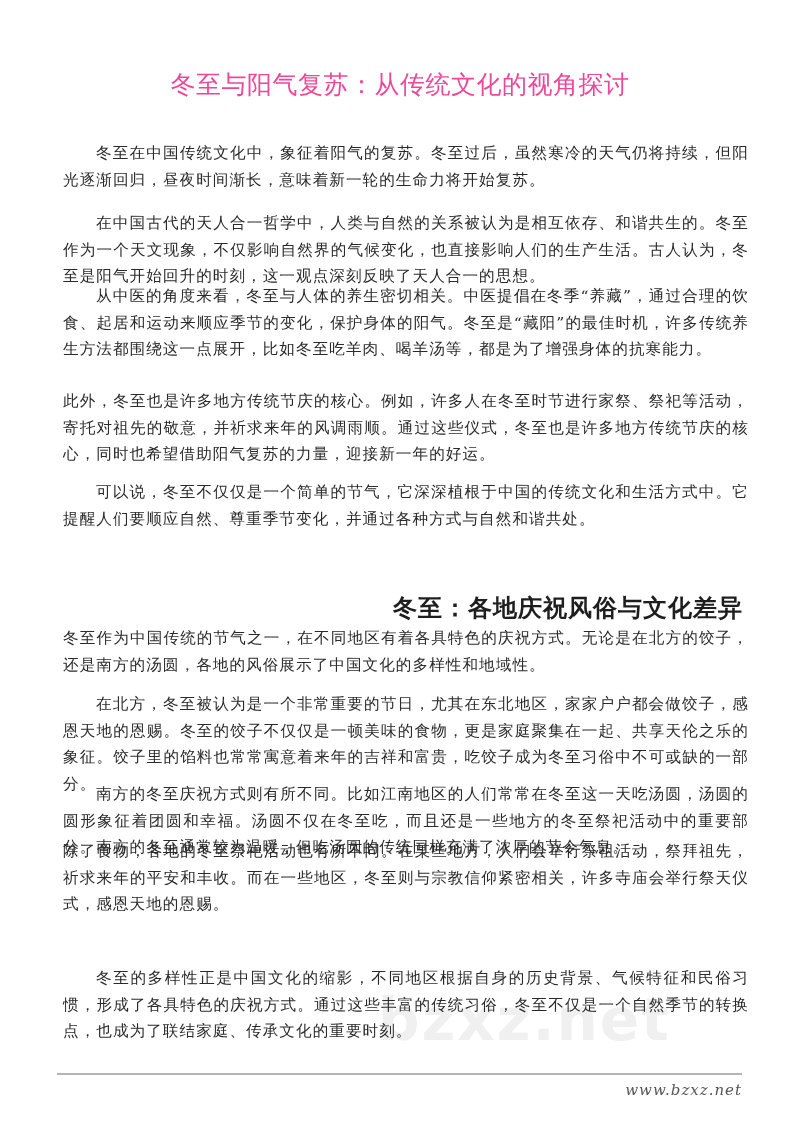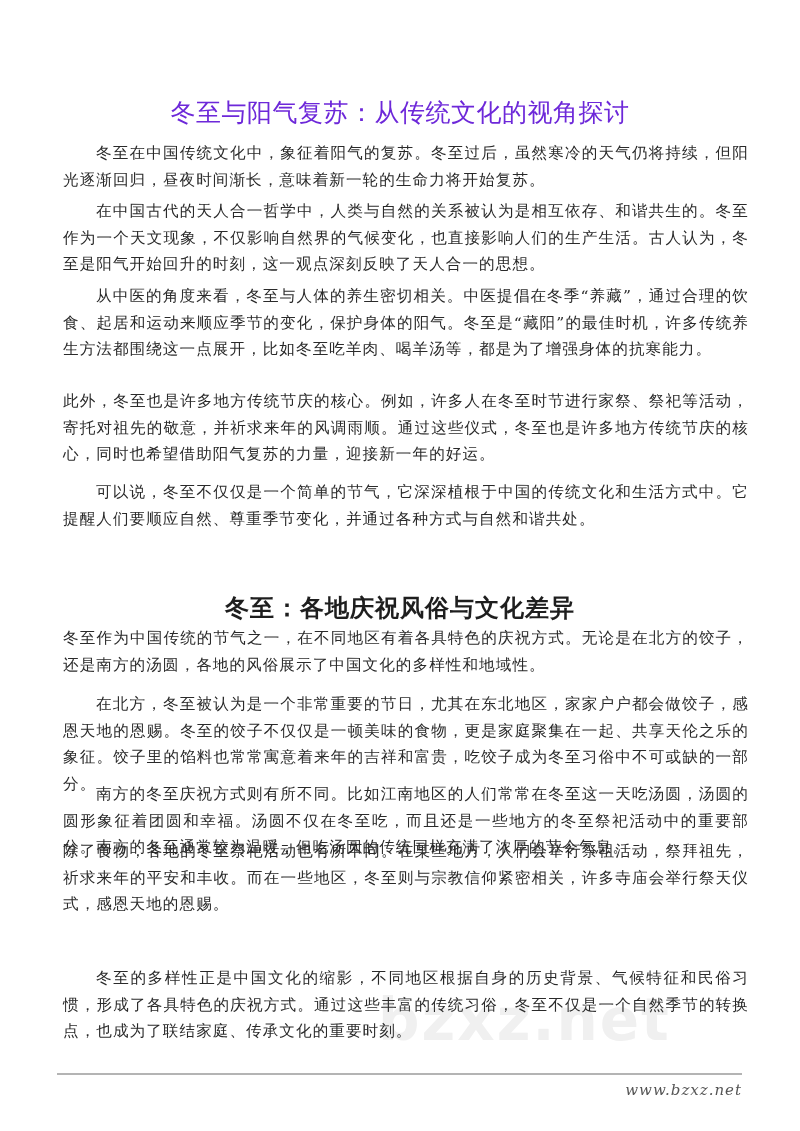--- a/index.html
+++ b/index.html
@@ -1,22 +1,22 @@
 <!DOCTYPE html>
 <html><head>
 <meta charset="utf-8">
 <style>
   html, body { margin: 0; padding: 0; background: #ffffff; }
   body { width: 800px; height: 1131px; position: relative; overflow: hidden;
          font-family: "DejaVu Serif", "Liberation Serif", serif; color: #222; }
   .page { position: absolute; left: 57px; top: 0; width: 686px; }
-  .title1 { position: absolute; top: 80px; left: 0; width: 686px; text-align: center;
+  .title1 { position: absolute; top: 52px; left: 0; width: 686px; text-align: center;
             font-family: "DejaVu Serif", "Liberation Serif", serif; font-weight: normal;
-            font-size: 25px; letter-spacing: 0.5px; color: #6d28d9; line-height: 32px; }
-  .title2 { position: absolute; top: 572px; left: 0; width: 686px; text-align: center;
+            font-size: 25px; letter-spacing: 0.5px; color: #ec4899; line-height: 32px; }
+  .title2 { position: absolute; top: 572px; left: 0; width: 686px; text-align: right;
             font-family: "DejaVu Sans", "Liberation Sans", sans-serif; font-weight: bold;
             font-size: 24px; letter-spacing: 1px; color: #1e1e1e; line-height: 32px; }
   .para { position: absolute; left: 0; width: 686px; margin: 6px;
           font-size: 15.6px; line-height: 26.5px; letter-spacing: 1.05px;
           color: #2a2a2a; text-align: justify; }
   .indent { text-indent: 33px; }
   .watermark { position: absolute; left: 378px; top: 990px;
                font-family: "DejaVu Sans", "Liberation Sans", sans-serif; font-weight: bold;
                font-size: 58px; color: #f0f0f0; letter-spacing: 2px; line-height: 60px;
                z-index: 0; }
@@ -29,21 +29,21 @@
 </style>
 </head>
 <body>
 
 <div class="watermark">bzxz.net</div>
 
 <div class="page content">
   <h1 class="title1">冬至与阳气复苏：从传统文化的视角探讨</h1>
 
   <p class="para indent" style="top:134px;">冬至在中国传统文化中，象征着阳气的复苏。冬至过后，虽然寒冷的天气仍将持续，但阳光逐渐回归，昼夜时间渐长，意味着新一轮的生命力将开始复苏。</p>
-  <p class="para indent" style="top:192px;">在中国古代的天人合一哲学中，人类与自然的关系被认为是相互依存、和谐共生的。冬至作为一个天文现象，不仅影响自然界的气候变化，也直接影响人们的生产生活。古人认为，冬至是阳气开始回升的时刻，这一观点深刻反映了天人合一的思想。</p>
+  <p class="para indent" style="top:204px;">在中国古代的天人合一哲学中，人类与自然的关系被认为是相互依存、和谐共生的。冬至作为一个天文现象，不仅影响自然界的气候变化，也直接影响人们的生产生活。古人认为，冬至是阳气开始回升的时刻，这一观点深刻反映了天人合一的思想。</p>
   <p class="para indent" style="top:277px;">从中医的角度来看，冬至与人体的养生密切相关。中医提倡在冬季“养藏”，通过合理的饮食、起居和运动来顺应季节的变化，保护身体的阳气。冬至是“藏阳”的最佳时机，许多传统养生方法都围绕这一点展开，比如冬至吃羊肉、喝羊汤等，都是为了增强身体的抗寒能力。</p>
   <p class="para" style="top:382px;">此外，冬至也是许多地方传统节庆的核心。例如，许多人在冬至时节进行家祭、祭祀等活动，寄托对祖先的敬意，并祈求来年的风调雨顺。通过这些仪式，冬至也是许多地方传统节庆的核心，同时也希望借助阳气复苏的力量，迎接新一年的好运。</p>
   <p class="para indent" style="top:473px;">可以说，冬至不仅仅是一个简单的节气，它深深植根于中国的传统文化和生活方式中。它提醒人们要顺应自然、尊重季节变化，并通过各种方式与自然和谐共处。</p>
 
   <h2 class="title2">冬至：各地庆祝风俗与文化差异</h2>
 
   <p class="para" style="top:619px;">冬至作为中国传统的节气之一，在不同地区有着各具特色的庆祝方式。无论是在北方的饺子，还是南方的汤圆，各地的风俗展示了中国文化的多样性和地域性。</p>
   <p class="para indent" style="top:685px;">在北方，冬至被认为是一个非常重要的节日，尤其在东北地区，家家户户都会做饺子，感恩天地的恩赐。冬至的饺子不仅仅是一顿美味的食物，更是家庭聚集在一起、共享天伦之乐的象征。饺子里的馅料也常常寓意着来年的吉祥和富贵，吃饺子成为冬至习俗中不可或缺的一部分。</p>
   <p class="para indent" style="top:775px;">南方的冬至庆祝方式则有所不同。比如江南地区的人们常常在冬至这一天吃汤圆，汤圆的圆形象征着团圆和幸福。汤圆不仅在冬至吃，而且还是一些地方的冬至祭祀活动中的重要部分。南方的冬至通常较为温暖，但吃汤圆的传统同样充满了浓厚的节令气息。</p>
   <p class="para" style="top:832px;">除了食物，各地的冬至祭祀活动也有所不同。在某些地方，人们会举行祭祖活动，祭拜祖先，祈求来年的平安和丰收。而在一些地区，冬至则与宗教信仰紧密相关，许多寺庙会举行祭天仪式，感恩天地的恩赐。</p>

